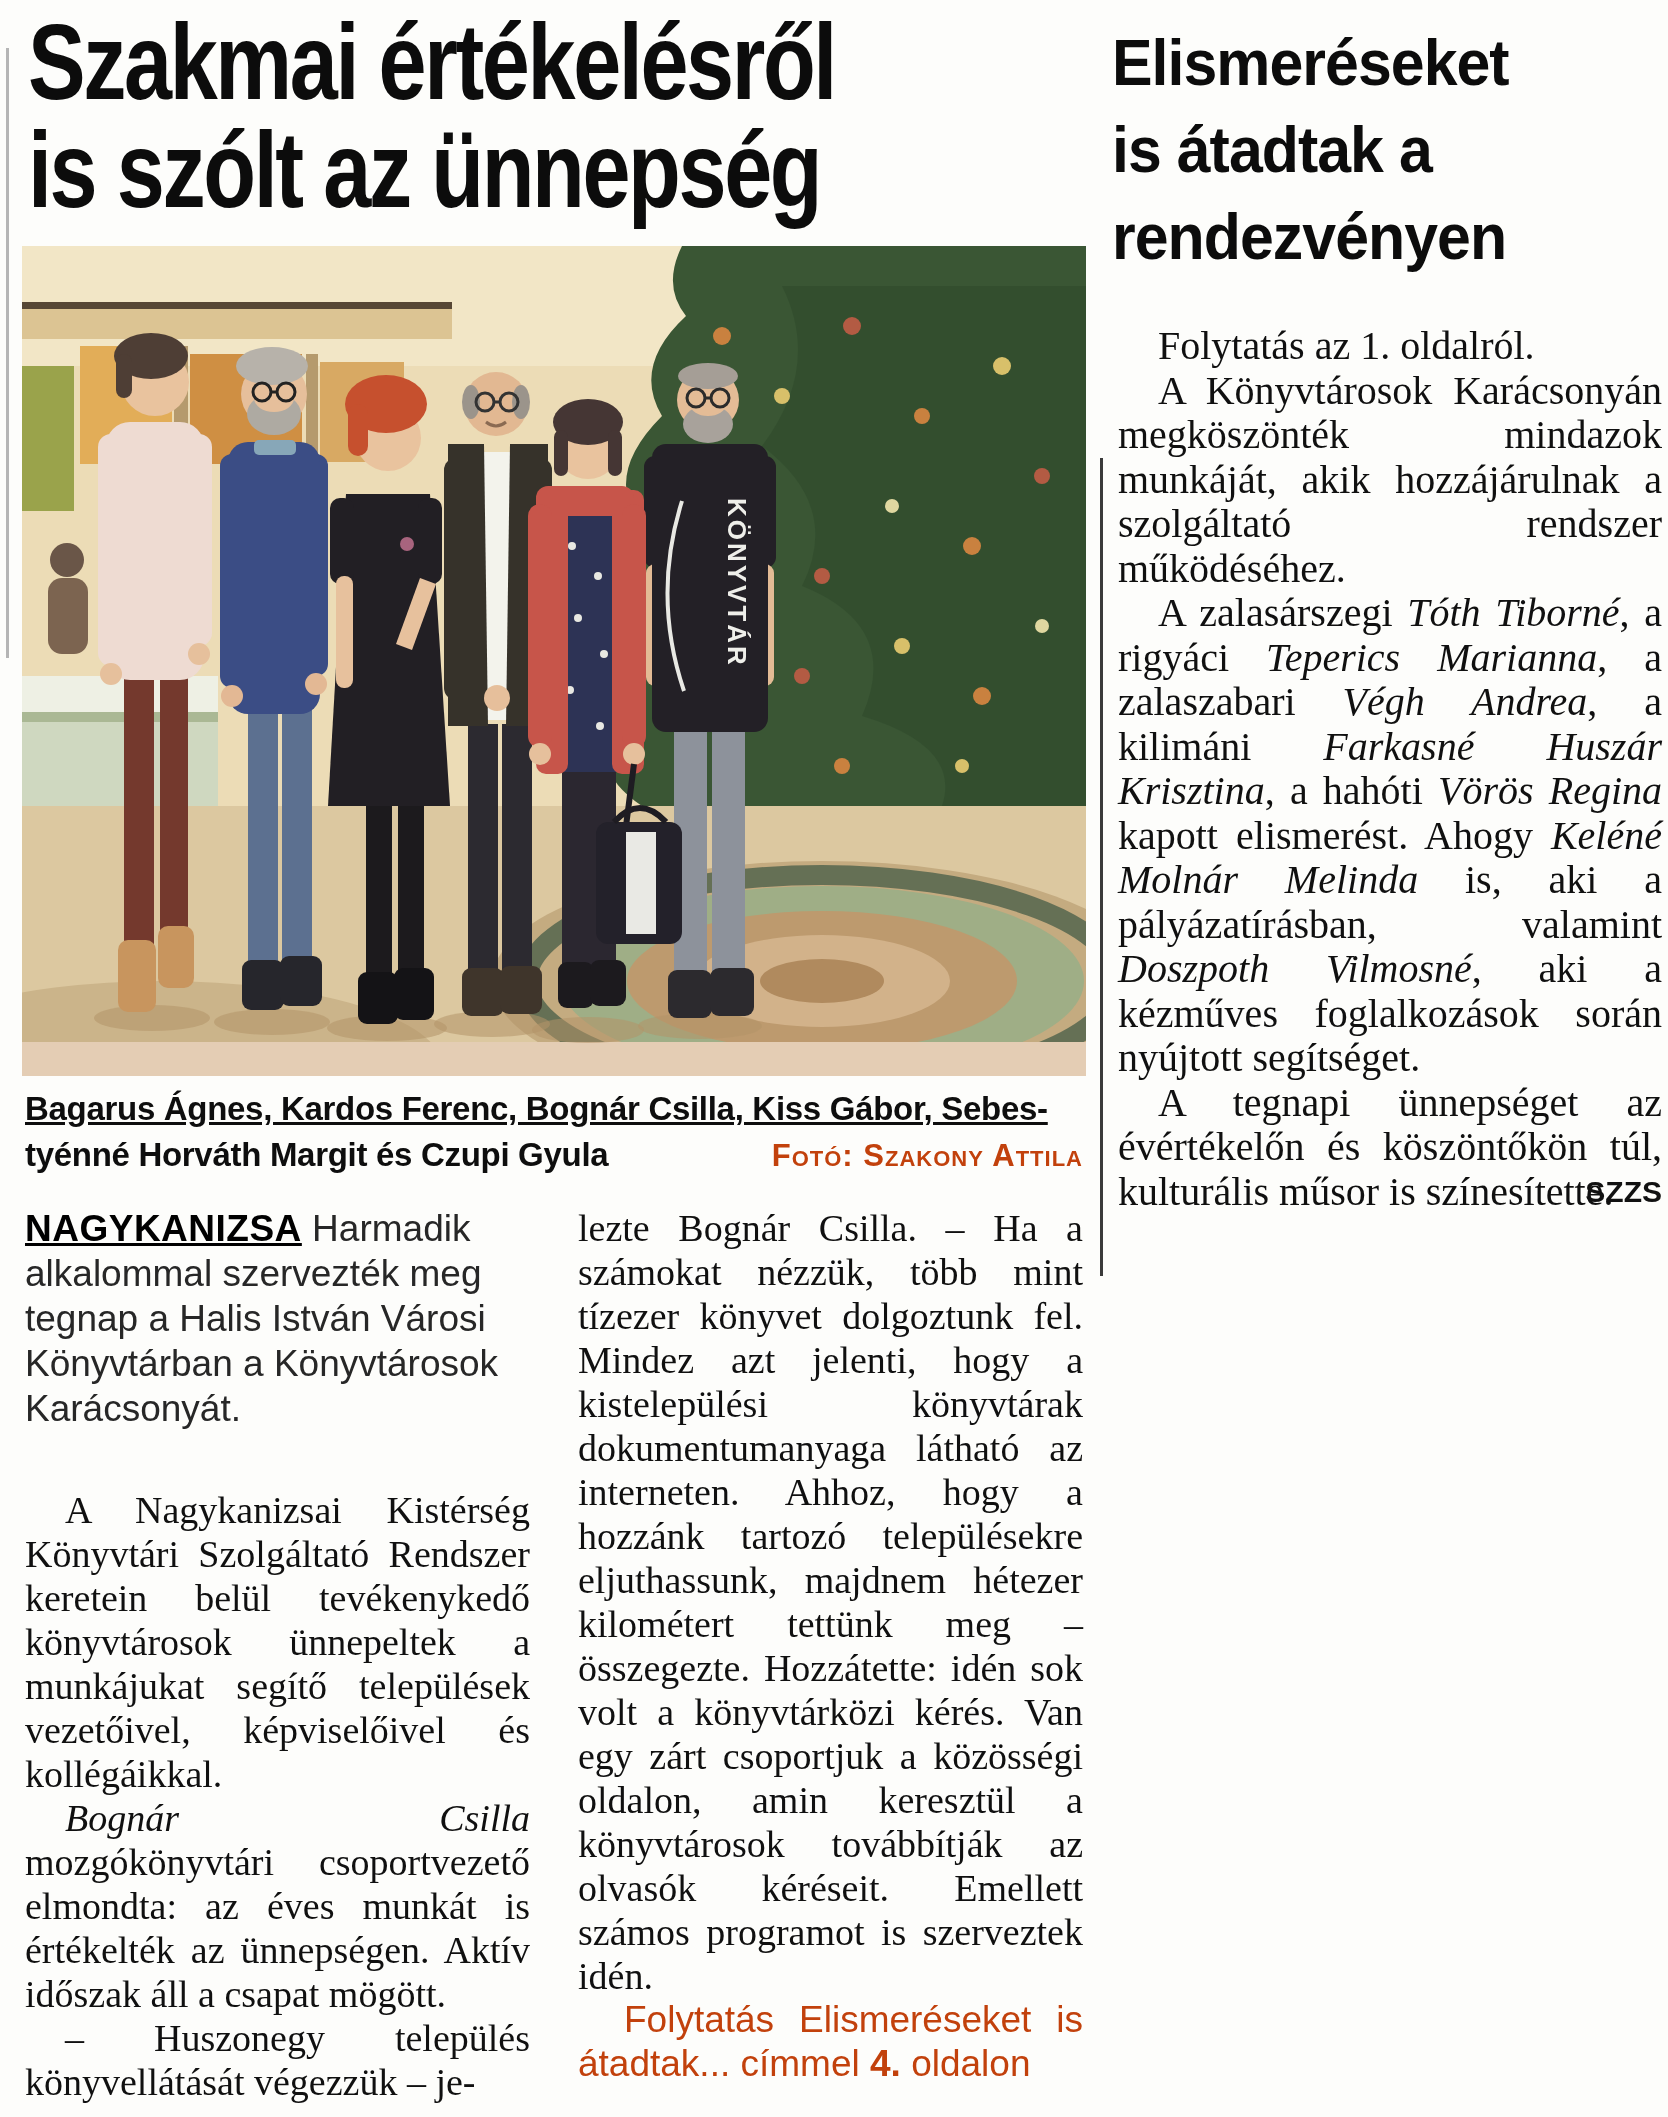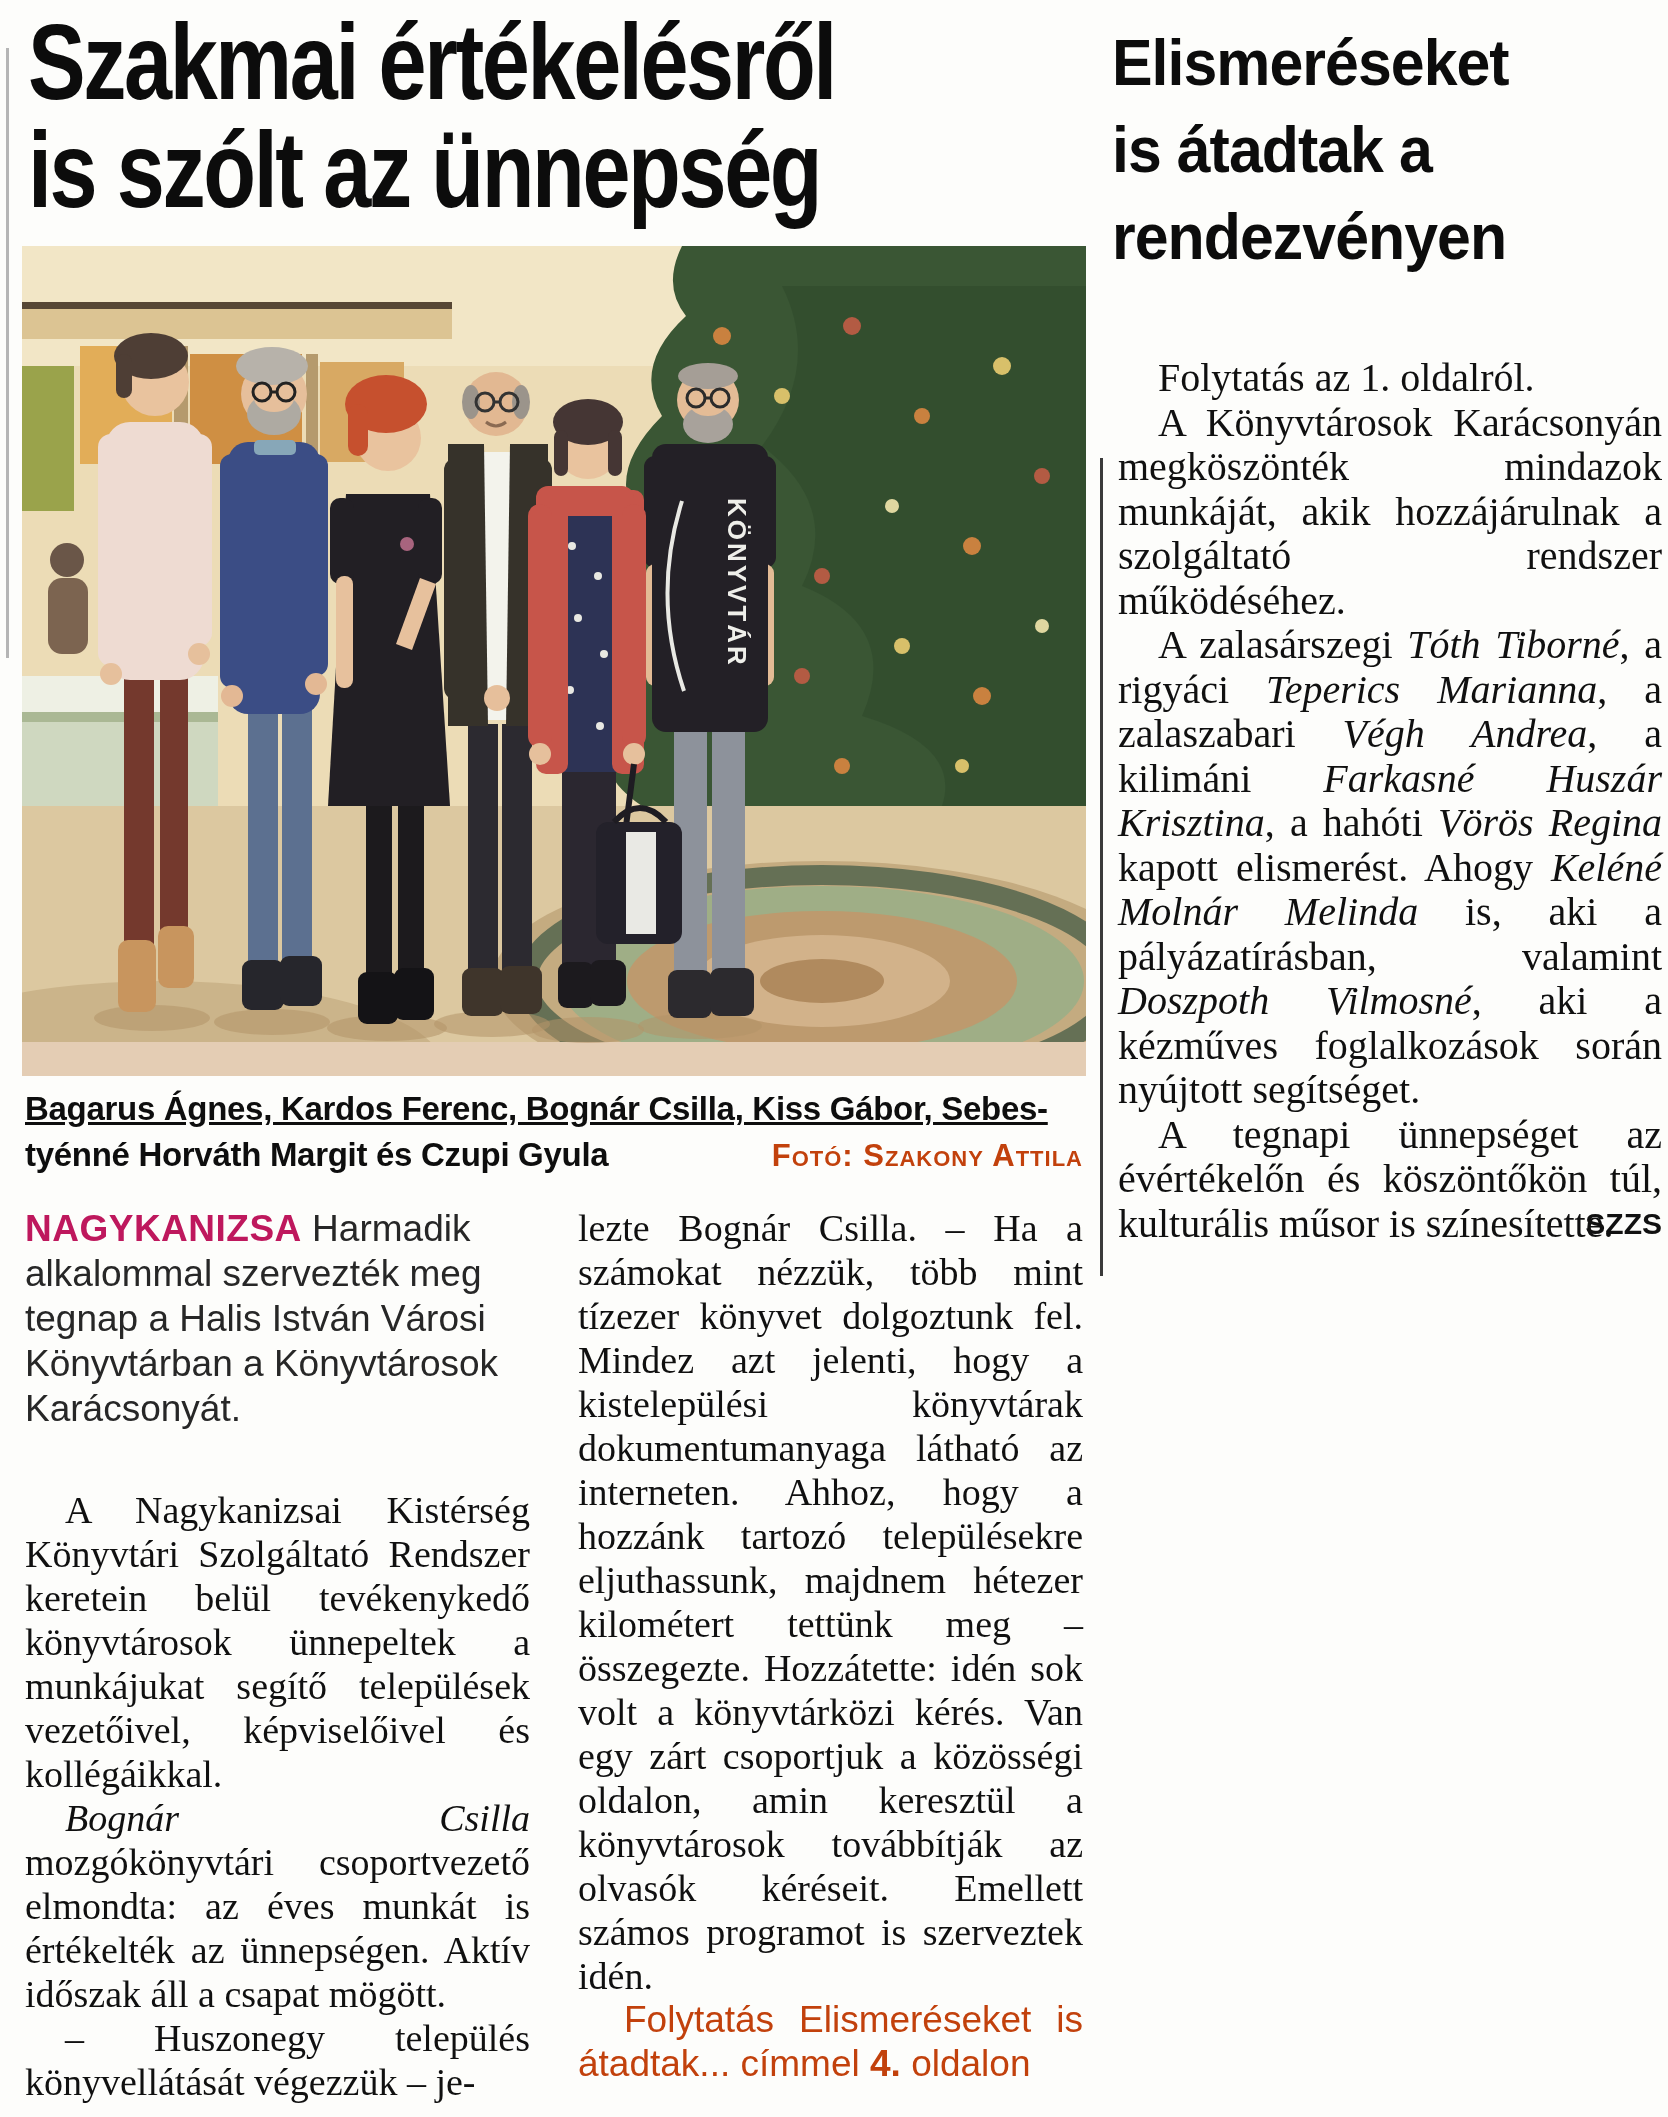--- a/index.html
+++ b/index.html
@@ -21,32 +21,32 @@
   
   .caption{position:absolute;left:25px;top:1086px;width:1058px;
         font-family:"Liberation Sans",sans-serif;font-weight:700;font-size:33px;line-height:46px;
         letter-spacing:-.3px;color:#0e0e0e;}
   .cap-line{display:block;white-space:nowrap;text-decoration:underline;}
   .cap-line2{display:flex;justify-content:space-between;align-items:baseline;}
   .cap-credit{font-weight:700;font-variant:small-caps;font-size:31px;letter-spacing:1px;color:#c2410c;}
   
   .lead{position:absolute;left:25px;top:1206px;width:480px;
         font-family:"Liberation Sans",sans-serif;font-size:37px;line-height:45px;color:#272727;}
-  .kicker{font-weight:700;color:#be185d;letter-spacing:.5px;}
+  .kicker{font-weight:700;color:#000000;letter-spacing:.5px;text-decoration:underline;}
   
   .col{position:absolute;width:505px;}
   .col1{left:25px;top:1488px;}
   .col2{left:578px;top:1206px;}
   .para{margin:0;text-indent:40px;text-align:justify;font-size:38px;line-height:44px;color:#101010;}
   .para.noindent{text-indent:0;}
   .para.sans-para{font-family:"Liberation Sans",sans-serif;font-size:37px;color:#c2410c;text-indent:46px;}
   .para.sans-para b{font-weight:700;}
   
   .vrule{position:absolute;left:1100px;top:458px;width:3px;height:818px;background:#3a3a3a;}
-  .rightcol{position:absolute;left:1118px;top:356px;width:544px;}
+  .rightcol{position:absolute;left:1118px;top:324px;width:544px;}
   .rightcol .para{font-size:40px;line-height:44.5px;}
   .cont-label{text-indent:40px;}
   .byline{text-align:right;font-family:"Liberation Sans",sans-serif;font-weight:700;
         font-size:30px;line-height:44px;margin-top:-44px;color:#111;}
 </style>
 </head>
 <body>
 
 <div class="page">
 

